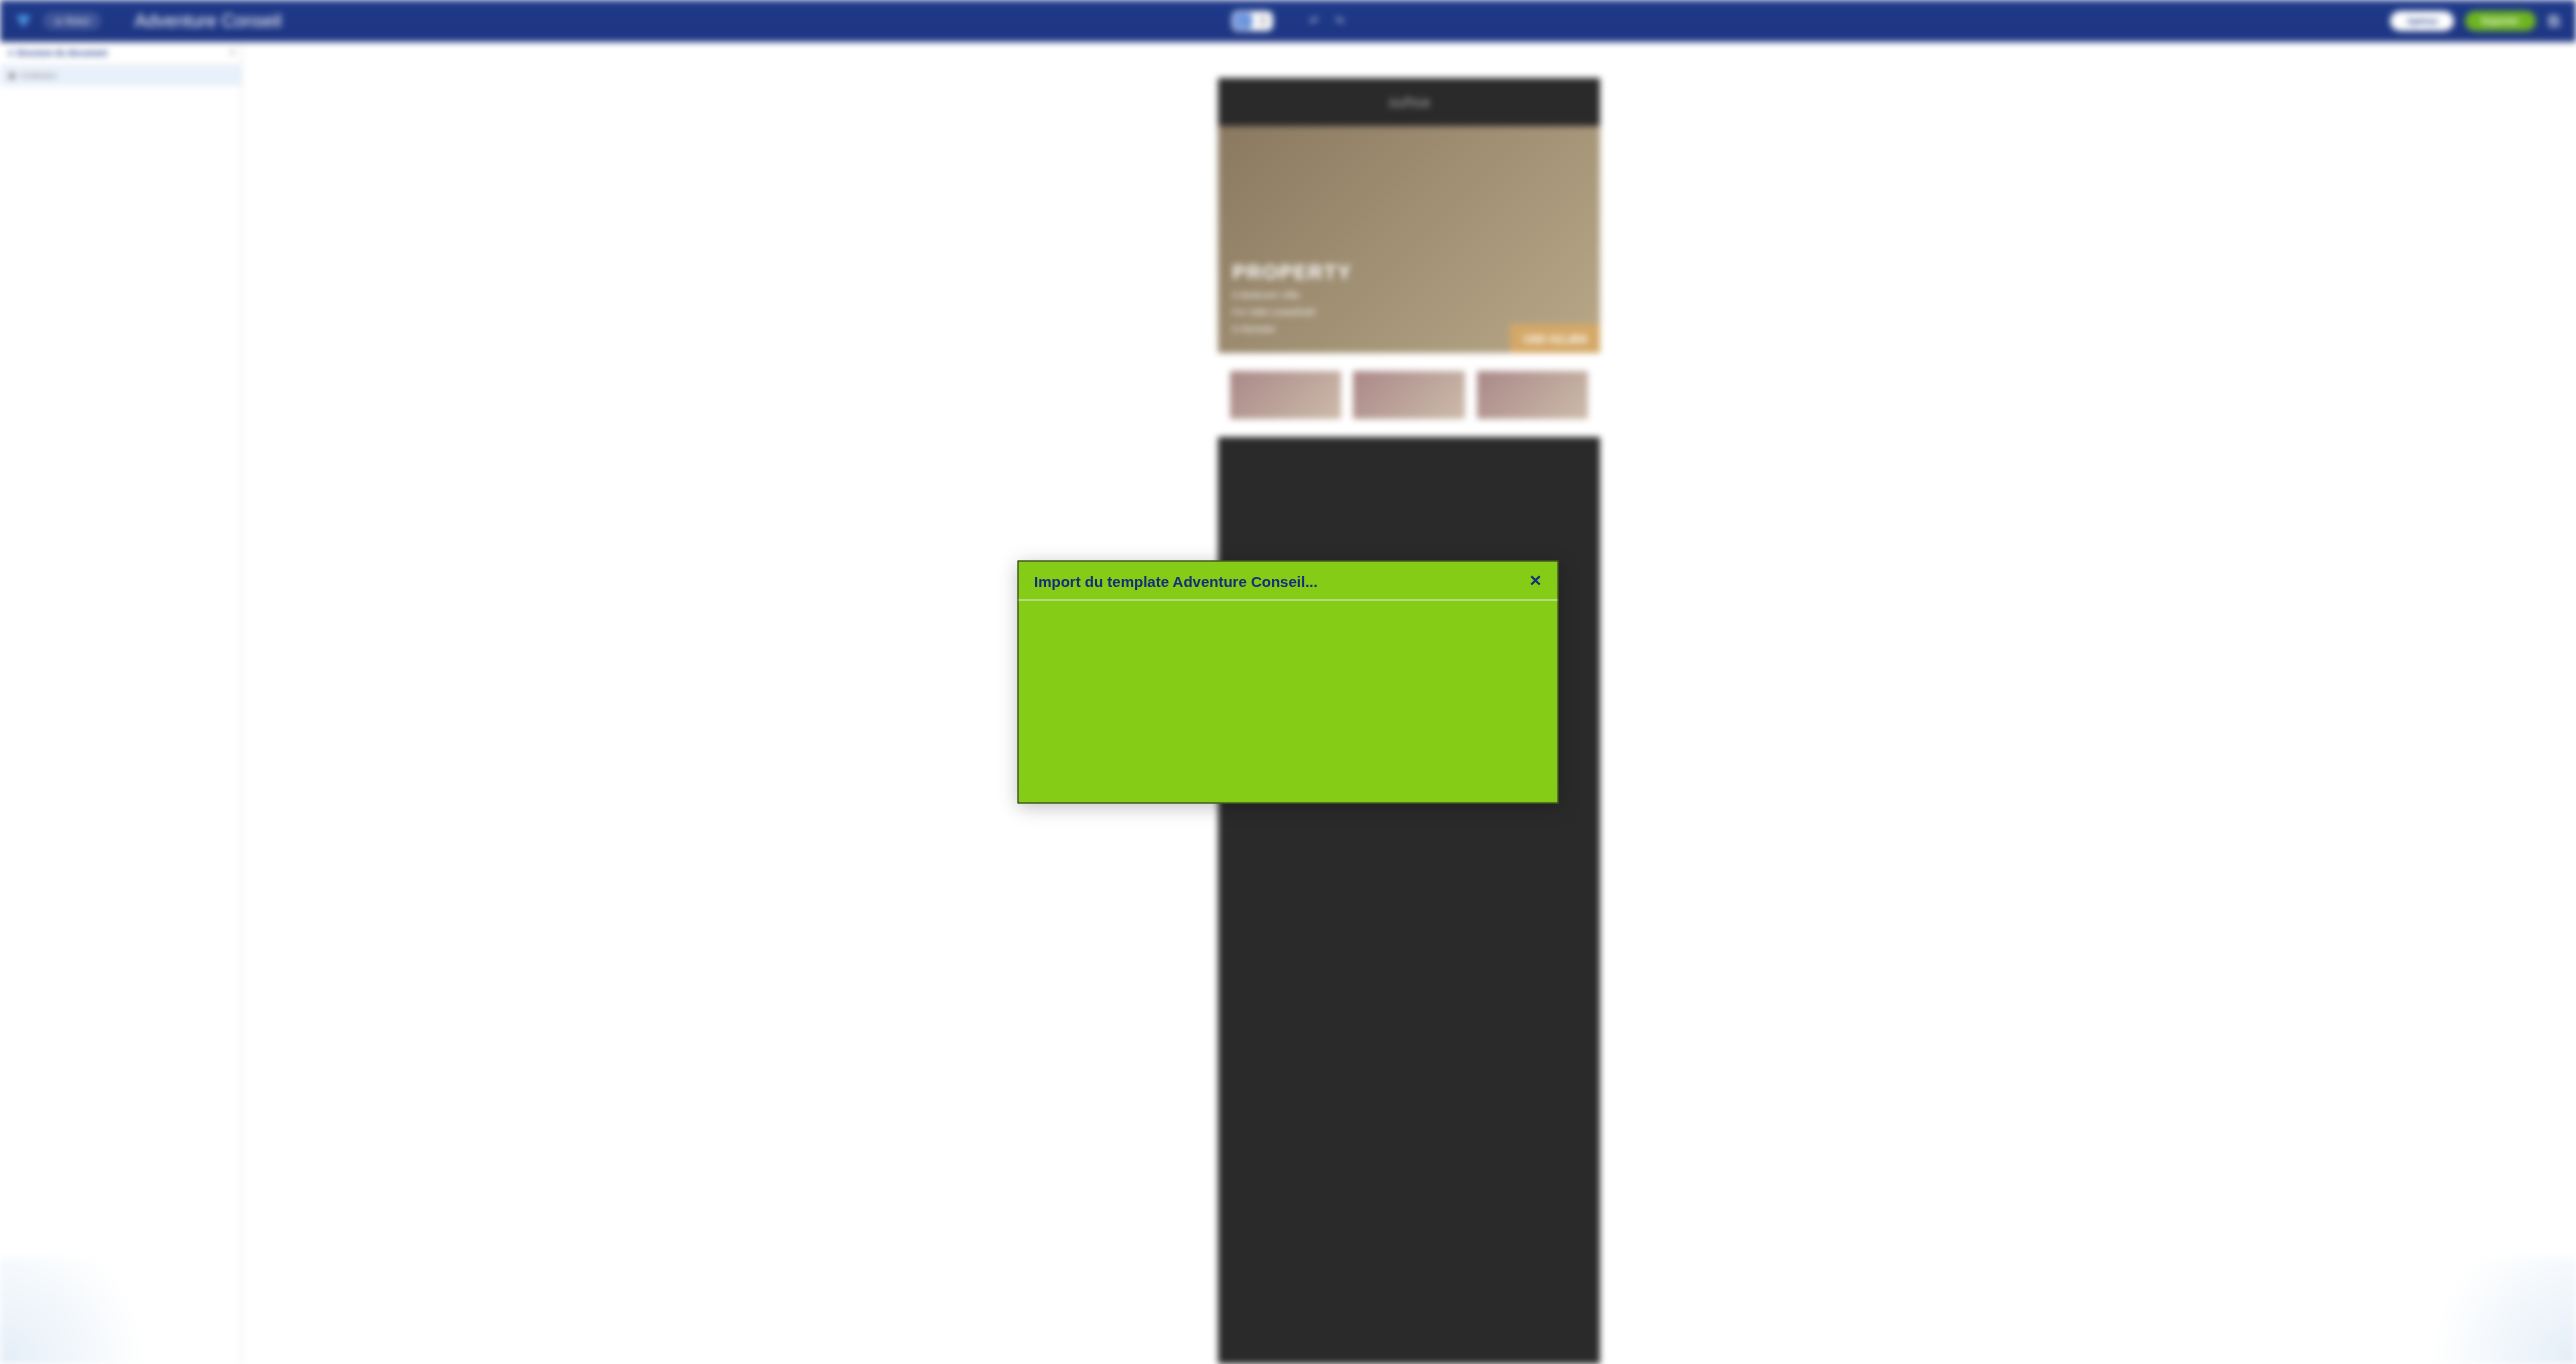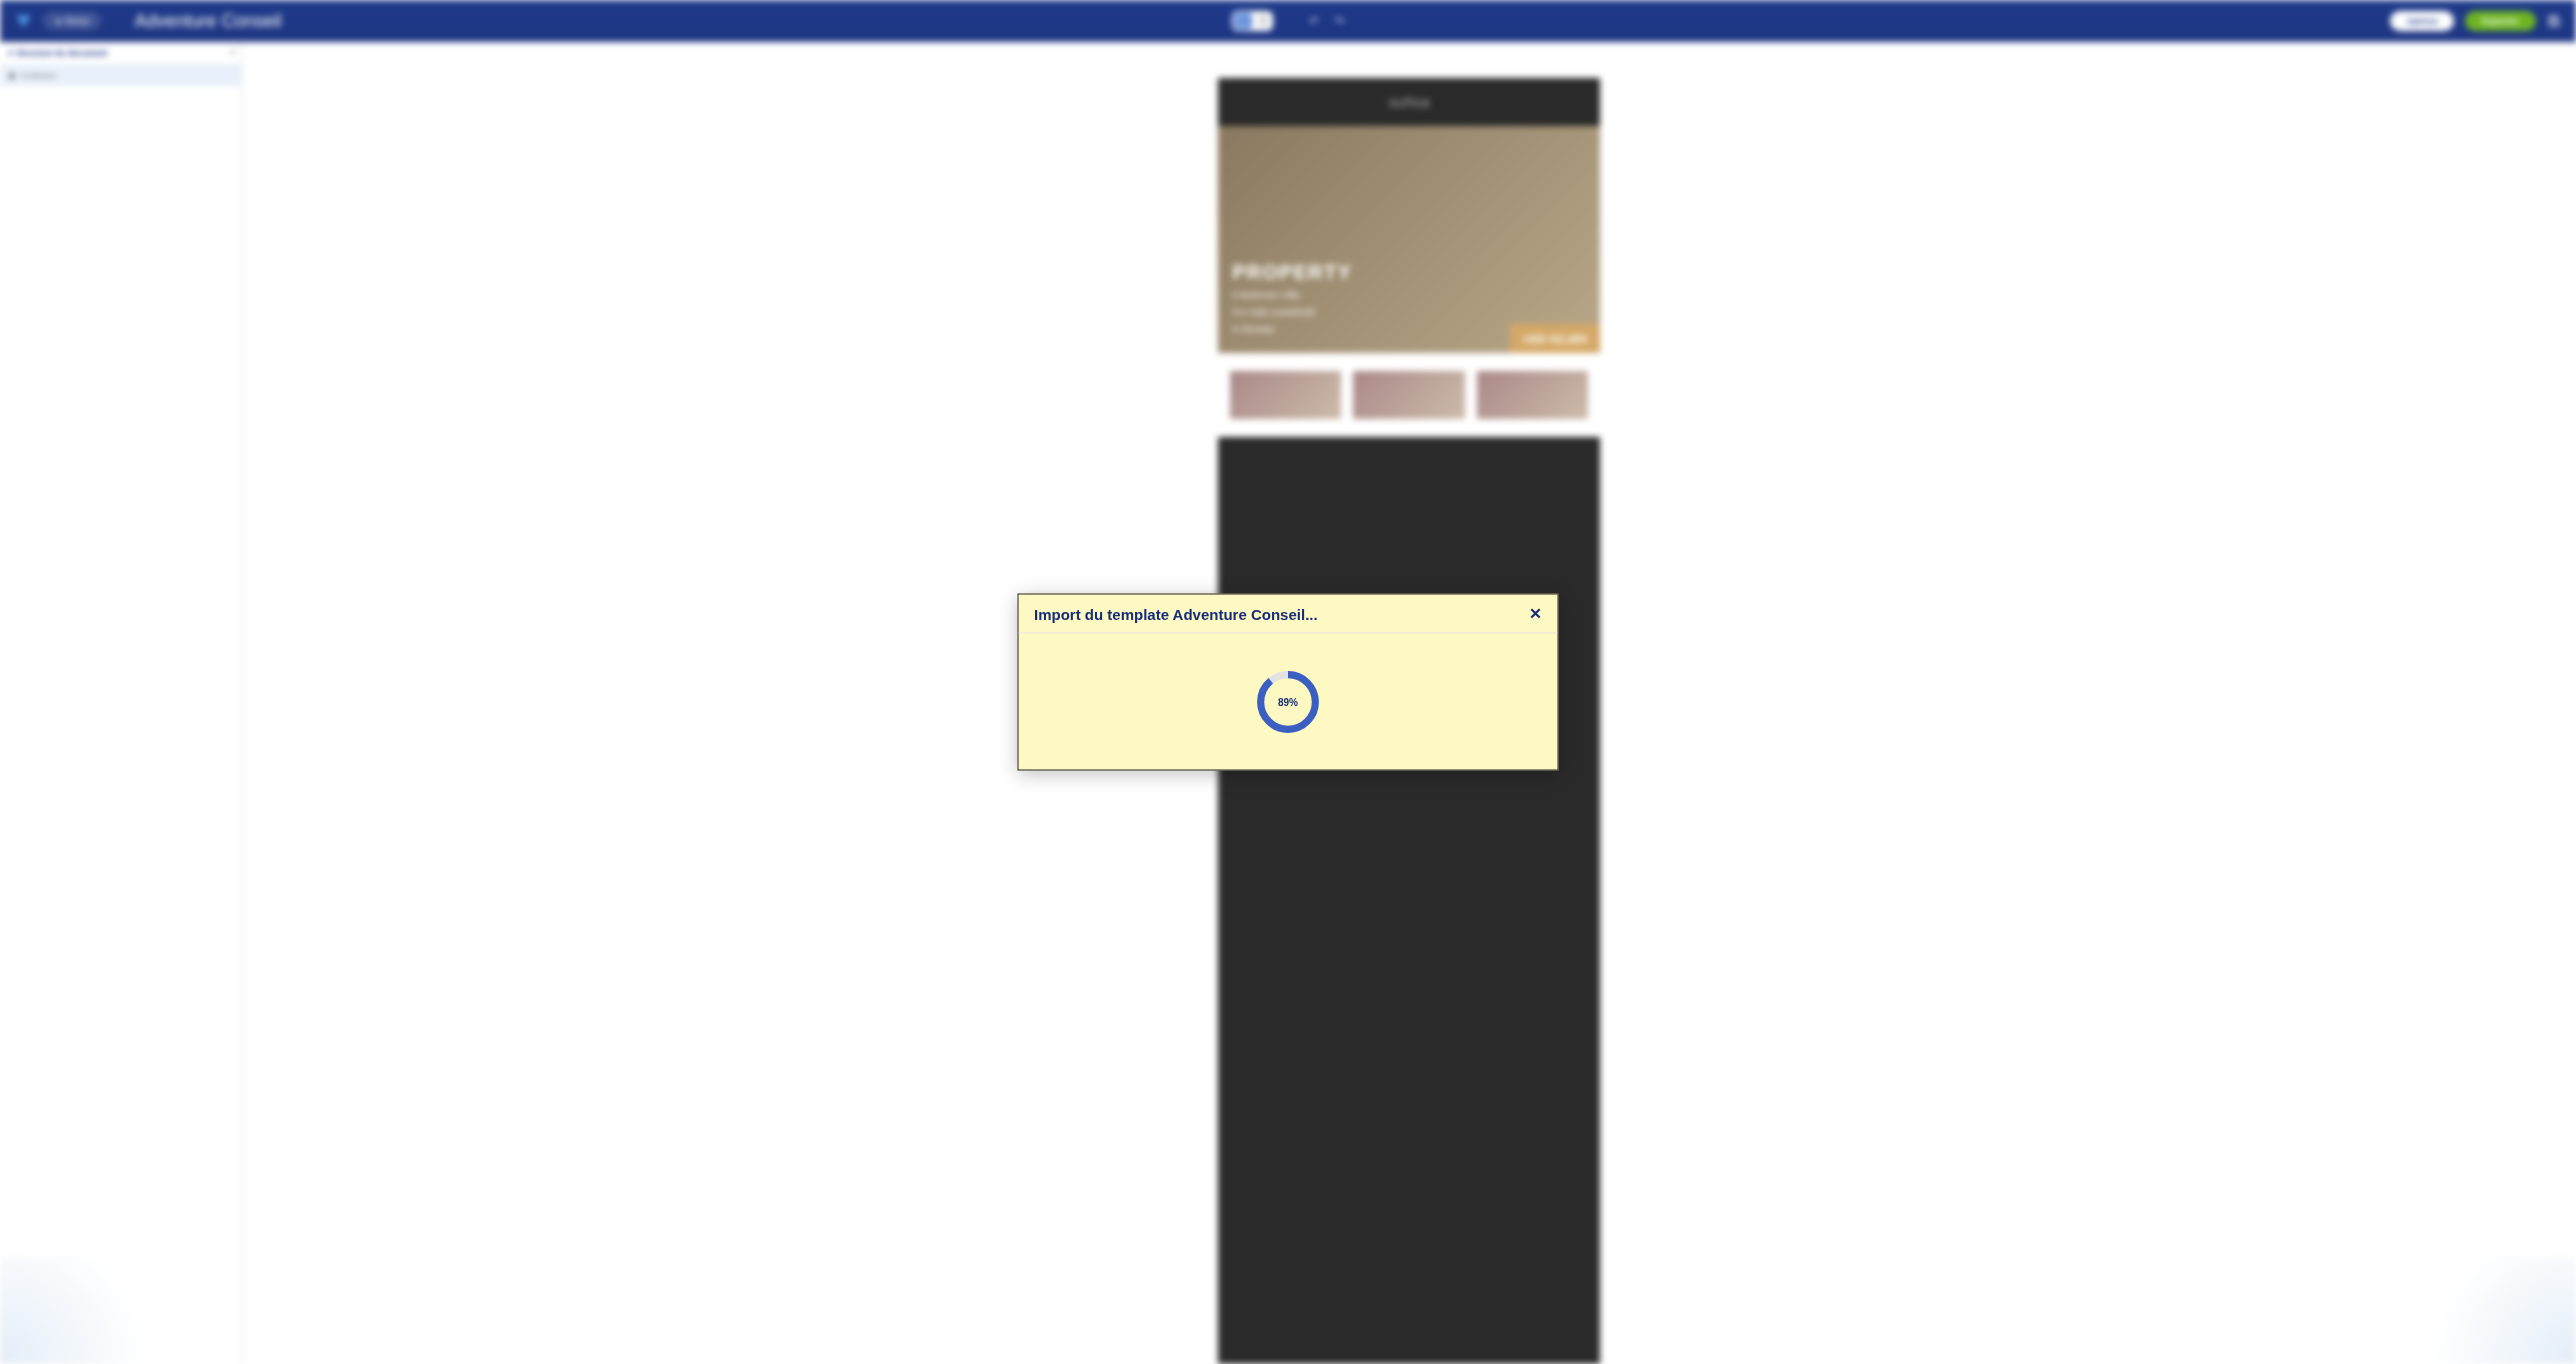--- a/index.html
+++ b/index.html
@@ -98,22 +98,22 @@
   .doc-thumbs { display: flex; gap: 12px; padding: 18px 12px; background:#fff; }
   .thumb { flex: 1; height: 48px; background: linear-gradient(135deg,#a88,#cba); border-radius: 1.2px; }
   .corner-fade-l { position:absolute; left:0; bottom:0; width:179px; height:107px; background: radial-gradient(circle at bottom left, rgba(200,220,240,0.5), transparent 70%);}
   .corner-fade-r { position:absolute; right:0; bottom:0; width:179px; height:107px; background: radial-gradient(circle at bottom right, rgba(200,220,240,0.5), transparent 70%);}
 
   
   .modal {
     position: absolute;
     left: 50%; top: 50%;
     transform: translate(-50%, -50%);
-    width: 541px; height: 177px;
-    background: #fef9c3;
+    width: 541px; height: 243px;
+    background: #84cc16;
     border: 0.6px solid #222;
     box-shadow: 0 3.6px 18px rgba(0,0,0,0.25);
     display: flex; flex-direction: column;
   }
   .modal-header {
     padding: 10.7px 15.5px;
     border-bottom: 0.6px solid #e5e5e5;
     display: flex; align-items: center; justify-content: space-between;
   }
   .modal-title {
@@ -228,25 +228,16 @@
     <div class="corner-fade-r"></div>
   </div>
 
   <div class="modal">
     <div class="modal-header">
       <div class="modal-title">Import du template Adventure Conseil...</div>
       <div class="modal-close">
         <span>✕</span>
       </div>
     </div>
-    <div class="modal-body">
-      <div class="progress-ring">
-        <svg width="63" height="63" viewBox="0 0 106 106">
-          <circle class="ring-bg" cx="53" cy="53" r="46"></circle>
-          <circle class="ring-fg" cx="53" cy="53" r="46" id="ring-fg" stroke-dasharray="257.2336064759323 289.02652413026095"></circle>
-        </svg>
-        <div class="progress-label">89%</div>
-      </div>
-    </div>
   </div>
 
 </div>
 
 
 </body></html>

